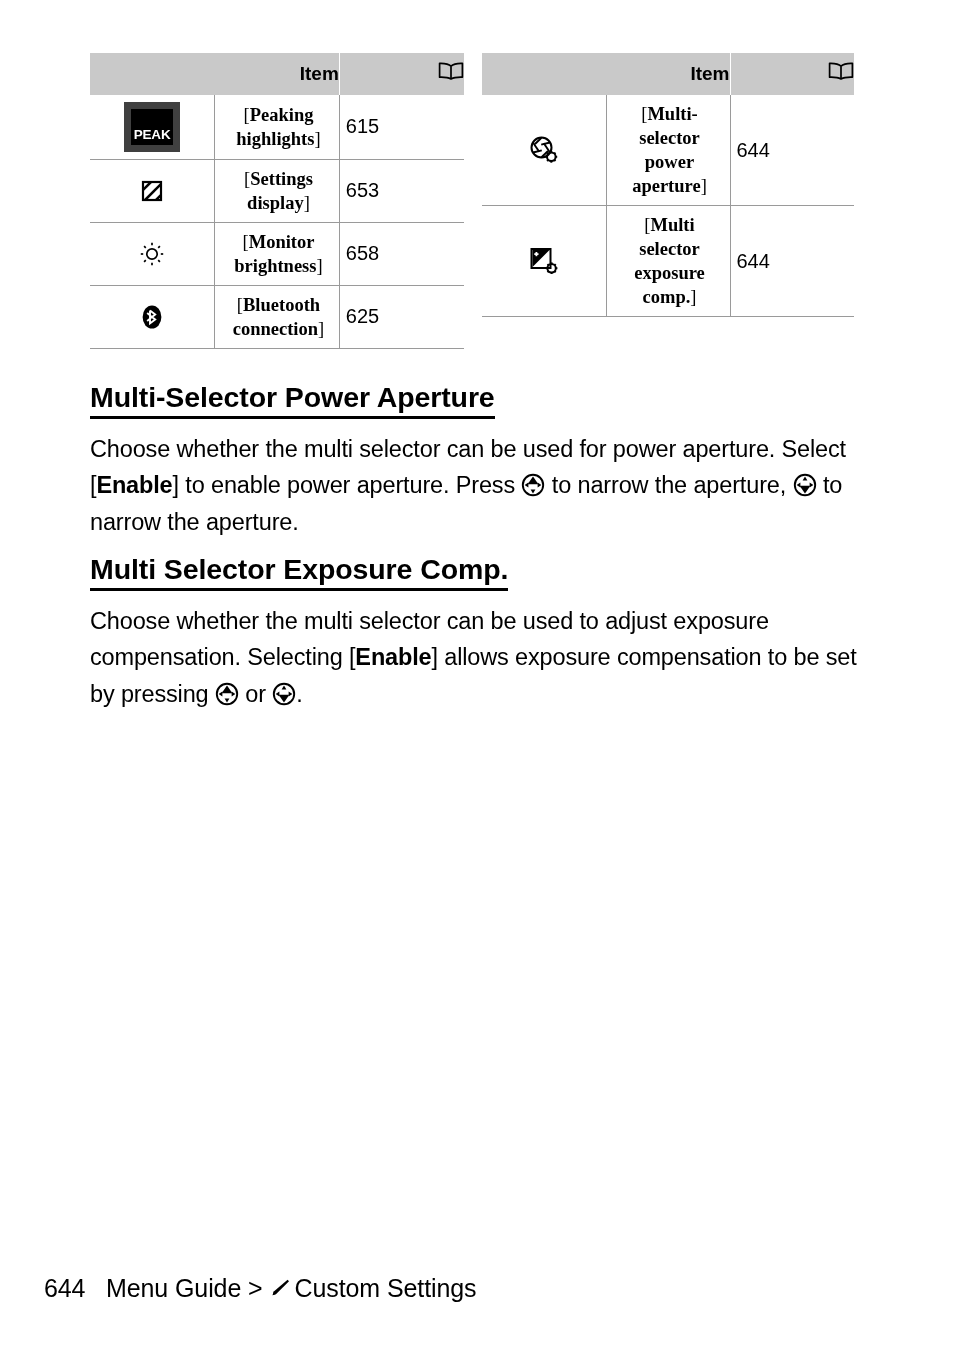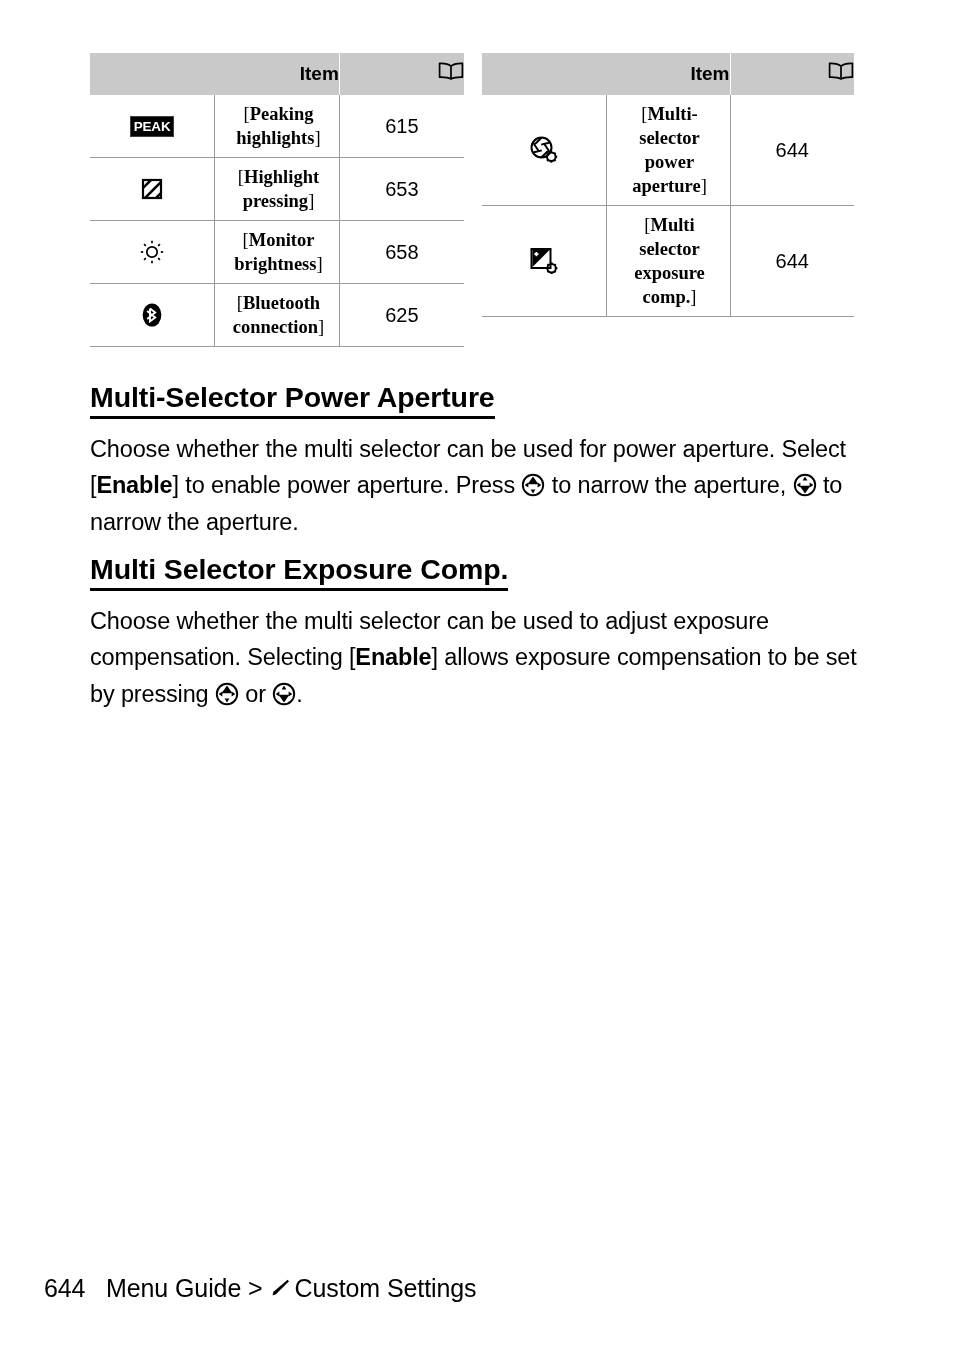--- a/index.html
+++ b/index.html
@@ -57,21 +57,20 @@
     border-right: 1.4px solid #9a9a9a;
   }
   .tbl tbody td.c-name {
     text-align: center;
     padding-left: 9px;
     border-right: 1.4px solid #9a9a9a;
     line-height: 1.30;
     font-family: Liberation Serif, serif;
   }
   .tbl tbody td.c-page {
-    text-align: center;
     width: 62px;
     font-size: 20px;
   }
   .tbl tfoot td {
     border-top: 1.4px solid #9a9a9a;
     height: 0;
     padding: 0;
     line-height: 0;
     font-size: 0;
   }
@@ -87,22 +86,22 @@
 
   .peak-badge {
     display: inline-block;
     background: #000;
     color: #fff;
     font-family: "Liberation Sans", sans-serif;
     font-weight: bold;
     font-size: 13.5px;
     letter-spacing: -0.2px;
     line-height: 1;
-    padding: 3px 3px 3px 3px;
-    border: 1px solid #404040;
+    padding: 19px 3px 3px 3px;
+    border: 7px solid #404040;
     vertical-align: middle;
   }
 
   
   .section { position: absolute; left: 90px; width: 790px; }
   h2.head {
     margin: 0;
     font-size: 28.5px;
     font-weight: bold;
     letter-spacing: -0.1px;
@@ -177,21 +176,21 @@
               <rect x="3" y="3" width="18" height="18" fill="none" stroke="#000" stroke-width="2.2"></rect>
               <g clip-path="url(#hdclip)" stroke="#000" stroke-width="2.6">
                 <line x1="-2" y1="16" x2="16" y2="-2"></line>
                 <line x1="3" y1="23" x2="23" y2="3"></line>
                 <line x1="10" y1="27" x2="28" y2="9"></line>
               </g>
             </svg>
           </span>
         </td>
         <td class="c-name">
-          <span class="br">[</span><span class="bd">Highlight pressing</span><span class="br">]</span>
+          <span class="br">[</span><span class="bd">Settings display</span><span class="br">]</span>
         </td>
         <td class="c-page">653</td>
       </tr>
       <tr>
         <td class="c-icon">
           <span class="ic">
             <svg width="26" height="26" viewBox="0 0 26 26" xmlns="http://www.w3.org/2000/svg">
               <circle cx="13" cy="13" r="5.2" fill="none" stroke="#000" stroke-width="1.7"></circle>
               <g stroke="#000" stroke-width="1.7" stroke-linecap="butt">
                 <line x1="13" y1="1.8" x2="13" y2="4.2"></line>

